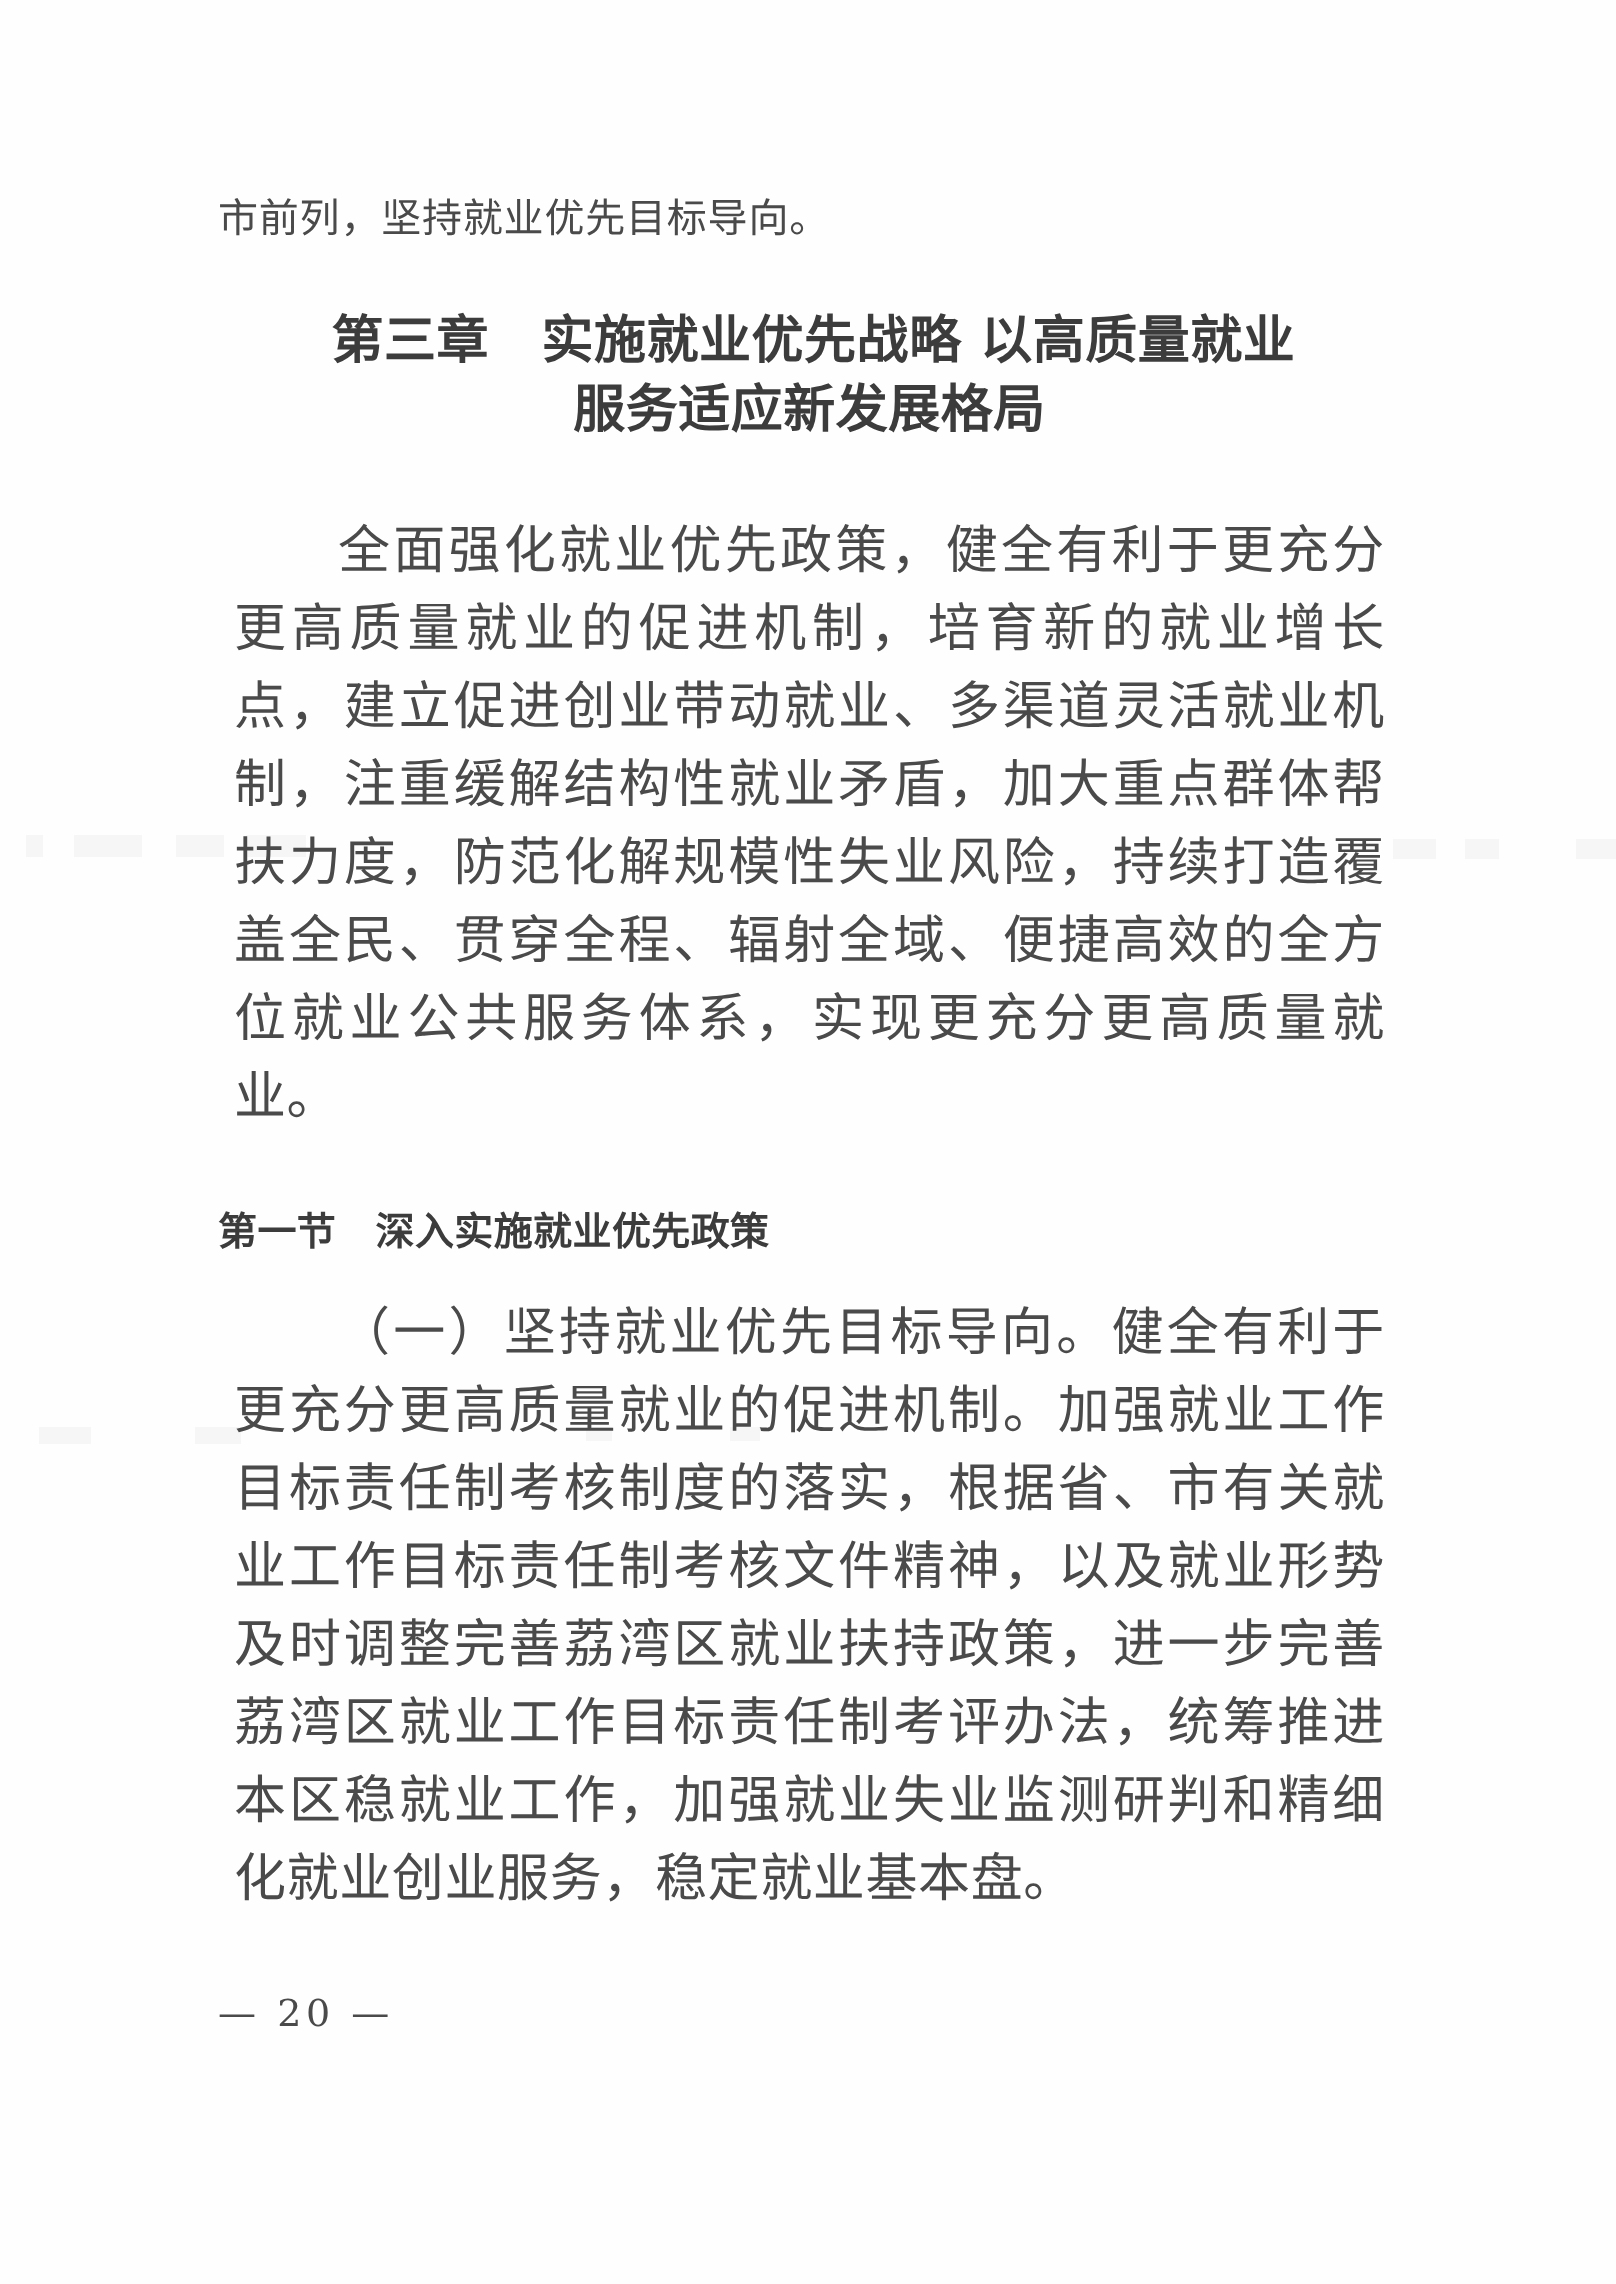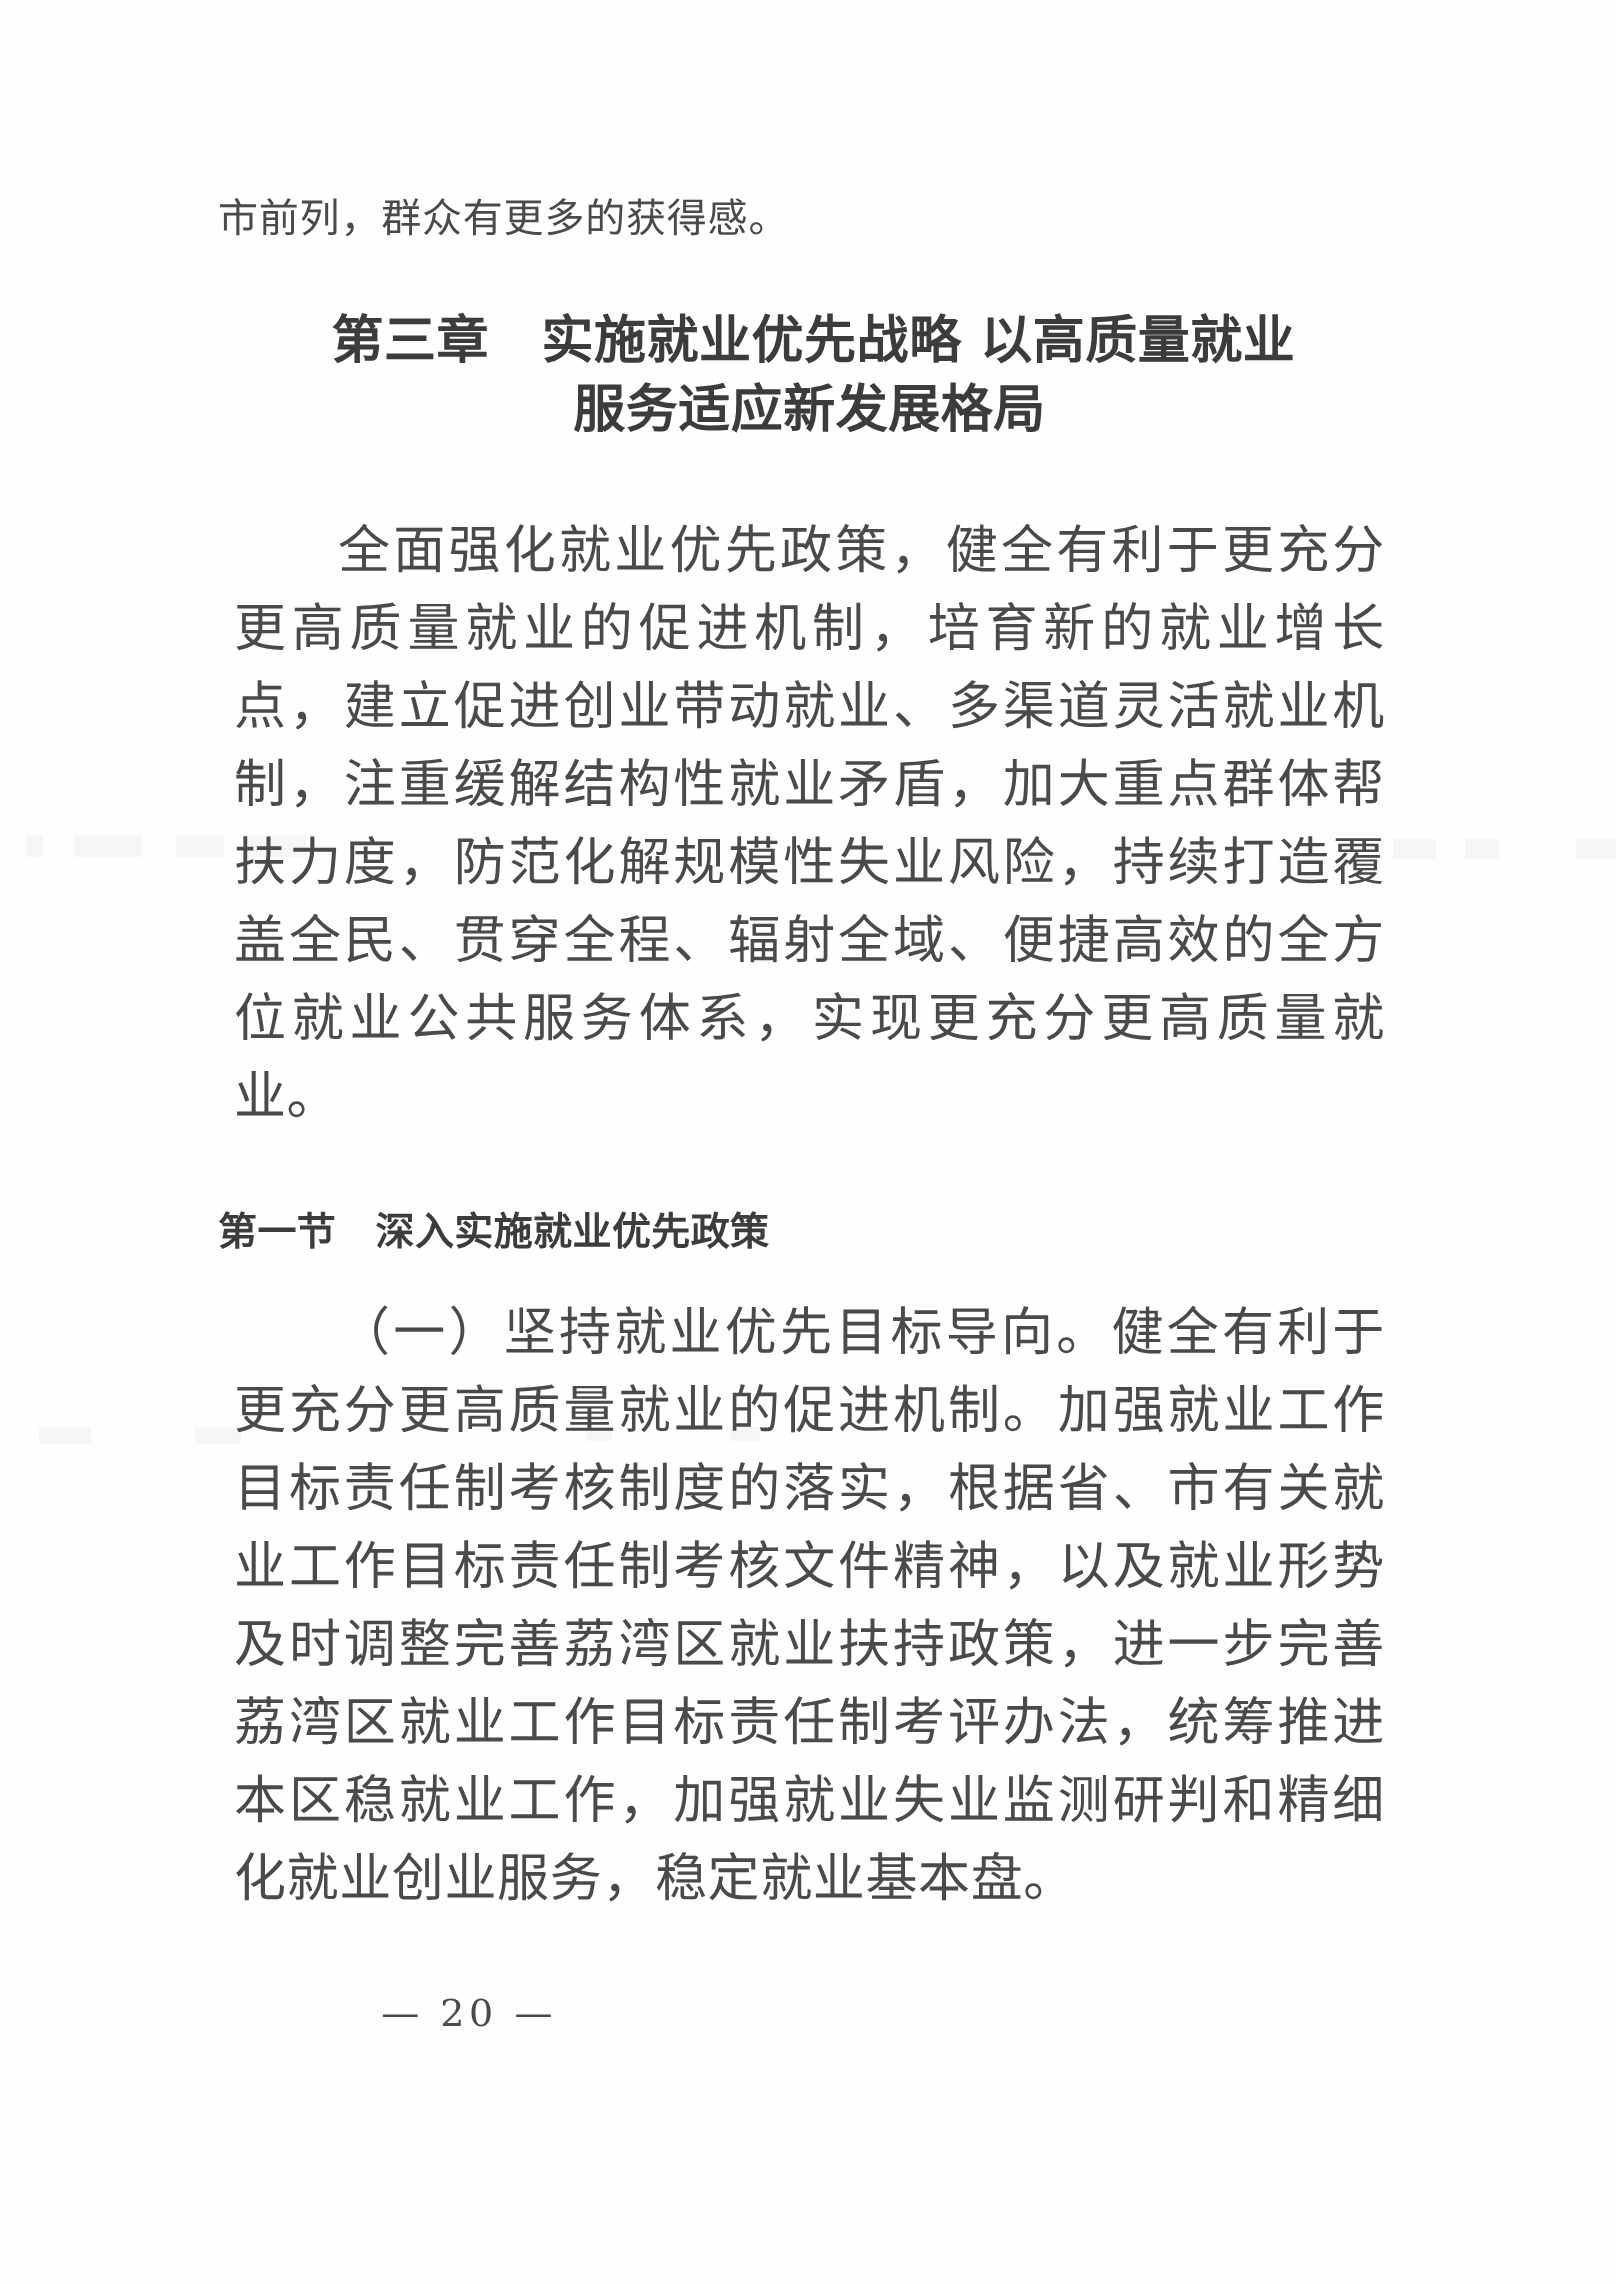--- a/index.html
+++ b/index.html
@@ -105,21 +105,21 @@
   .item-para.first-item {
     padding-top: 19.5px;
   }
 
   
   .page-footer {
     position: absolute;
     left: 218px;
     top: 1991px;
     width: 339px;
-    text-align: right;
+    text-align: left;
     font-size: 38px;
     letter-spacing: 0.12em;
     color: #4a4a4a;
     z-index: 2;
   }
 </style>
 </head>
 <body>
 
 <div class="page">
@@ -133,21 +133,21 @@
     <div class="wm" style="left:1465px;top:839px; width:34px;  height:19.5px;"></div>
     <div class="wm" style="left:1576px;top:839px; width:40px;  height:19.5px;"></div>
     <div class="wm" style="left:39px;  top:1427px; width:52px;  height:17px;"></div>
     <div class="wm" style="left:195px; top:1427px; width:46px;  height:17px;"></div>
     <div class="wm" style="left:586px; top:1427px; width:26px;  height:14.3px;"></div>
     <div class="wm" style="left:730px;top:1427px; width:30px;  height:14.3px;"></div>
   </div>
 
   <div class="content">
 
-    <p class="carry-line">市前列，群众有更多的获得感。</p>
+    <p class="carry-line">市前列，坚持就业优先目标导向。</p>
 
     <h1 class="chapter-heading">
       <span class="ch-line ch-line-1">第三章　实施就业优先战略 以高质量就业</span>
       <span class="ch-line ch-line-2">服务适应新发展格局</span>
     </h1>
 
     <p class="body-para intro-para">全面强化就业优先政策，健全有利于更充分更高质量就业的促进机制，培育新的就业增长点，建立促进创业带动就业、多渠道灵活就业机制，注重缓解结构性就业矛盾，加大重点群体帮扶力度，防范化解规模性失业风险，持续打造覆盖全民、贯穿全程、辐射全域、便捷高效的全方位就业公共服务体系，实现更充分更高质量就业。</p>
 
     <h2 class="section-heading">第一节　深入实施就业优先政策</h2>
 

